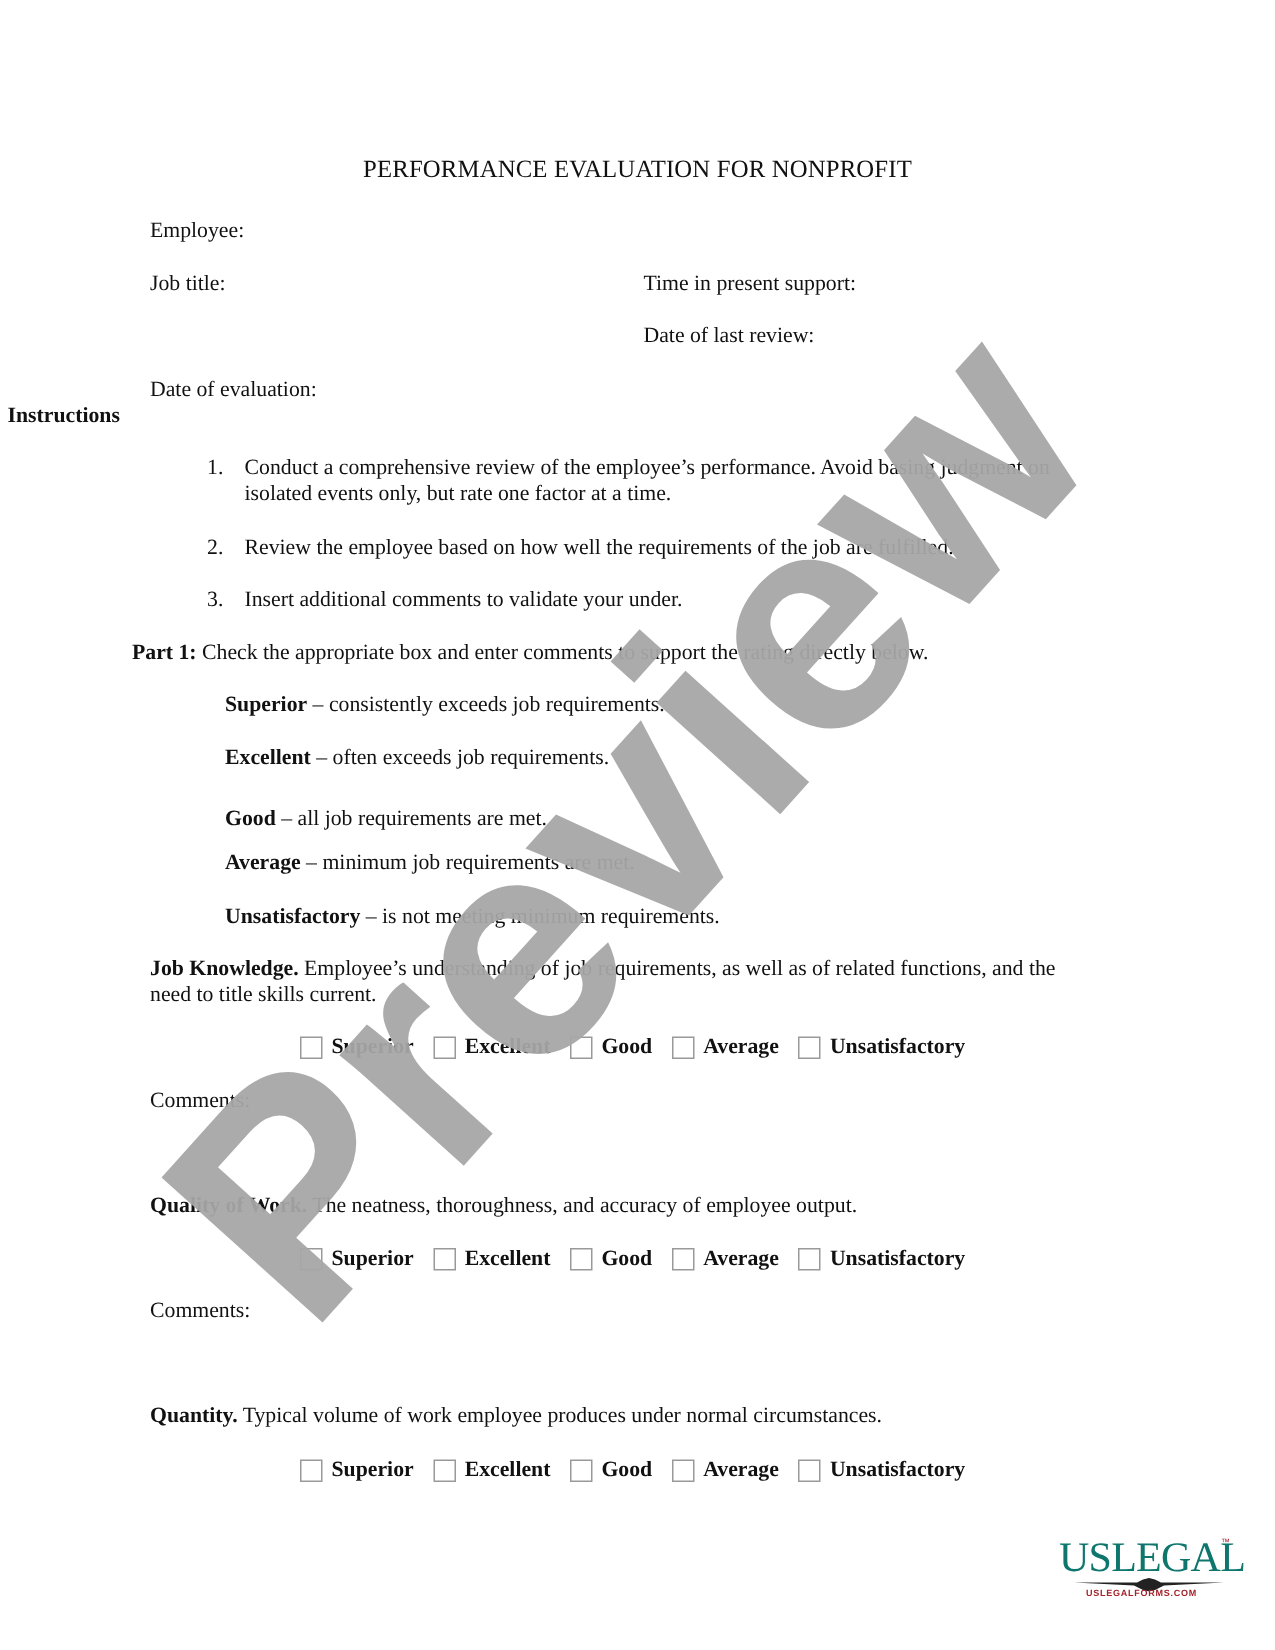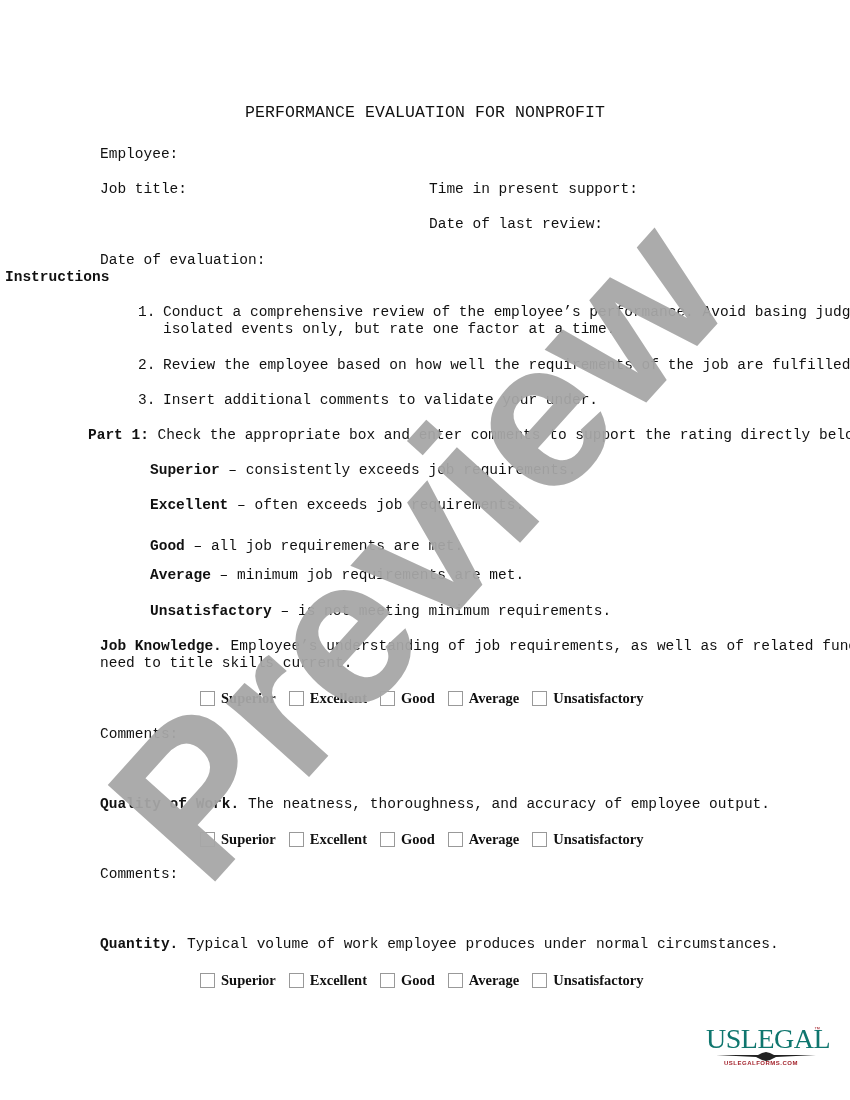--- a/index.html
+++ b/index.html
@@ -1,18 +1,18 @@
 <!DOCTYPE html>
 <html><head>
 <meta charset="utf-8">
 <style>
   html, body { margin:0; padding:0; background:#ffffff; }
   body { width:850px; height:1100px; position:relative; overflow:hidden;
          font-family:"Liberation Serif", "DejaVu Serif", serif; color:#111; font-size:14.5px; }
-  .abs { position:absolute; white-space:nowrap;font-family:Liberation Mono, monospace; }
+  .abs { position:absolute; white-space:nowrap; }
   .title { top:103px; left:0; width:850px; text-align:center; font-size:16.5px; letter-spacing:0.1px; }
   .b { font-weight:bold; }
   .checkrow { position:absolute; left:200px; display:flex; align-items:center; font-weight:bold; }
   .cb { width:13px; height:13px; border:1px solid #999; display:inline-block; margin-right:6px; background:#fff; }
   .opt { display:flex; align-items:center; margin-right:13px; }
   .watermark { position:absolute; left:0; top:0; width:850px; height:1100px; pointer-events:none; }
   .logo { position:absolute; left:706px; top:1024px; width:120px; height:46px; }
   .logo-text { position:absolute; left:0; top:0; font-family:"Liberation Serif", serif; color:#0f766e;
                font-size:28px; letter-spacing:-0.5px; line-height:30px; }
   .logo-tm { position:absolute; left:108px; top:2px; font-size:6px; color:#a3222b; font-family:"Liberation Sans", sans-serif; }

